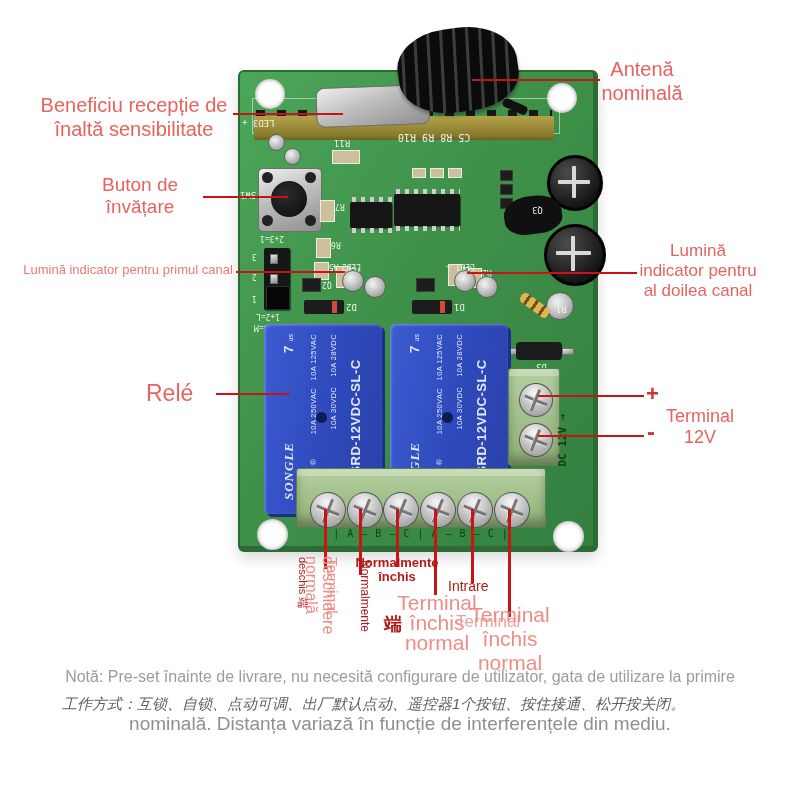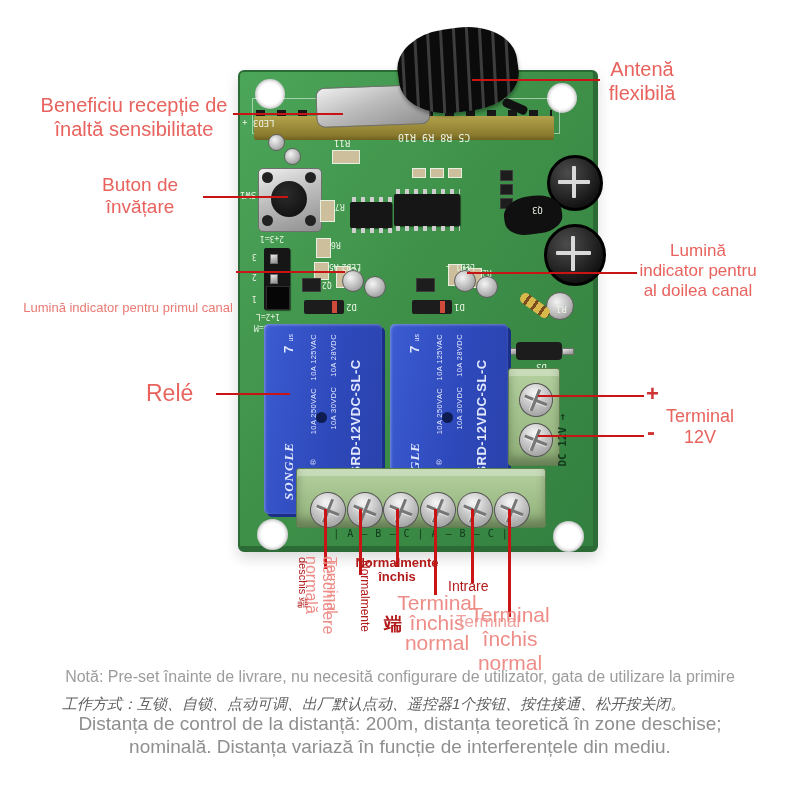--- a/index.html
+++ b/index.html
@@ -234,26 +234,26 @@
 <div class="line" style="left:538px;top:395px;width:106px;"></div>
 <div class="line" style="left:538px;top:435px;width:106px;"></div>
 <div class="vl" style="left:324px;top:509px;height:60px;"></div>
 <div class="vl" style="left:359px;top:509px;height:66px;"></div>
 <div class="vl" style="left:396px;top:509px;height:58px;"></div>
 <div class="vl" style="left:434px;top:509px;height:86px;"></div>
 <div class="vl" style="left:471px;top:509px;height:74px;"></div>
 <div class="vl" style="left:508px;top:509px;height:108px;"></div>
 
 <div class="lbl ml" style="left:596px;top:58px;width:92px;font-size:20px;">Antenă
-flexibilă</div>
+nominală</div>
 <div class="lbl ml" style="left:16px;top:94px;width:236px;font-size:20px;">Beneficiu recepție de
 înaltă sensibilitate</div>
 <div class="lbl ml" style="left:70px;top:174px;width:140px;font-size:19px;">Buton de
 învățare</div>
-<div class="lbl" style="left:14px;top:262px;width:228px;font-size:13px;color:#e97a73;margin-top:38px;">Lumină indicator pentru primul canal</div>
+<div class="lbl" style="left:14px;top:262px;width:228px;font-size:13px;color:#e97a73;">Lumină indicator pentru primul canal</div>
 <div class="lbl ml" style="left:628px;top:241px;width:140px;font-size:17px;">Lumină
 indicator pentru
 al doilea canal</div>
 <div class="lbl" style="left:146px;top:380px;font-size:23px;">Relé</div>
 <div class="lbl" style="left:646px;top:381px;font-size:22px;font-weight:bold;color:#cf3333;">+</div>
 <div class="lbl" style="left:650px;top:406px;width:100px;font-size:18px;">Terminal 12V</div>
 <div class="lbl" style="left:647px;top:418px;font-size:24px;font-weight:bold;color:#cf3333;">-</div>
 
 <div class="vlbl pk" style="left:336px;top:556px;width:110px;font-size:16px;">deschidere
 normală</div>
@@ -270,15 +270,14 @@
 normal</div>
 <div class="lbl" style="left:456px;top:612px;font-size:17px;color:#f0a19c;">Terminal</div>
 <div class="lbl ml pk" style="left:466px;top:603px;width:88px;font-size:21px;line-height:24px;">Terminal
 închis
 normal</div>
 <div class="lbl dk" style="left:384px;top:614px;font-size:18px;font-weight:bold;">端</div>
 
 <div class="footer-note">Notă: Pre-set înainte de livrare, nu necesită configurare de utilizator, gata de utilizare la primire</div>
 <div class="footer-cn">工作方式：互锁、自锁、点动可调、出厂默认点动、遥控器1个按钮、按住接通、松开按关闭。</div>
 <div class="footer-par">
-  <div>Distanța de control de la distanță: 200m, distanța teoretică în zone deschise;</div>
   <div>nominală. Distanța variază în funcție de interferențele din mediu.</div>
 </div>
 
 </body></html>

